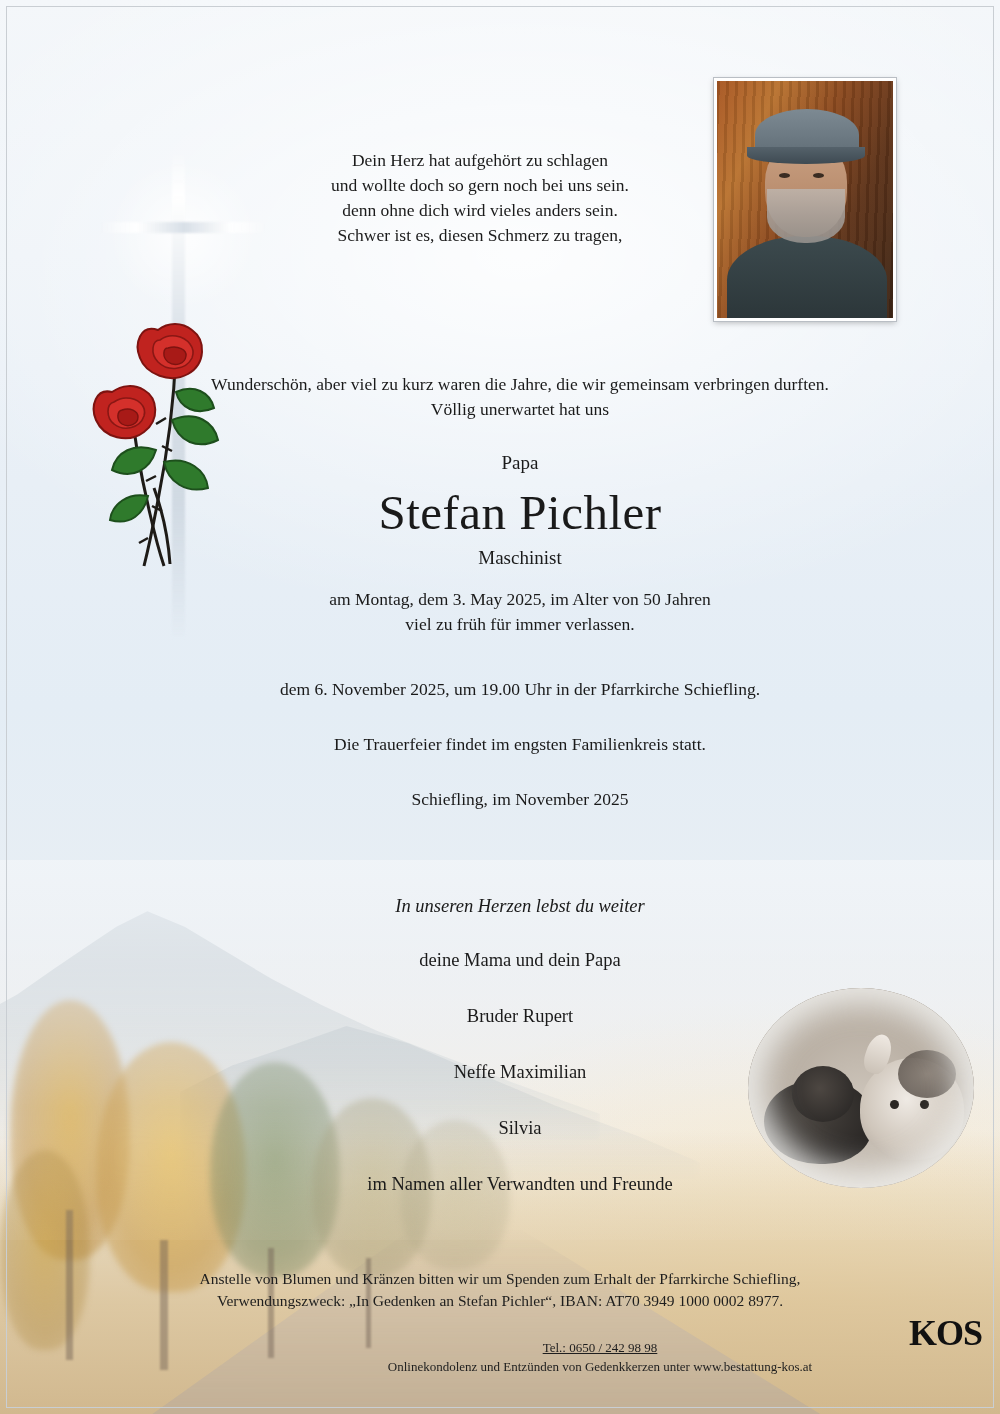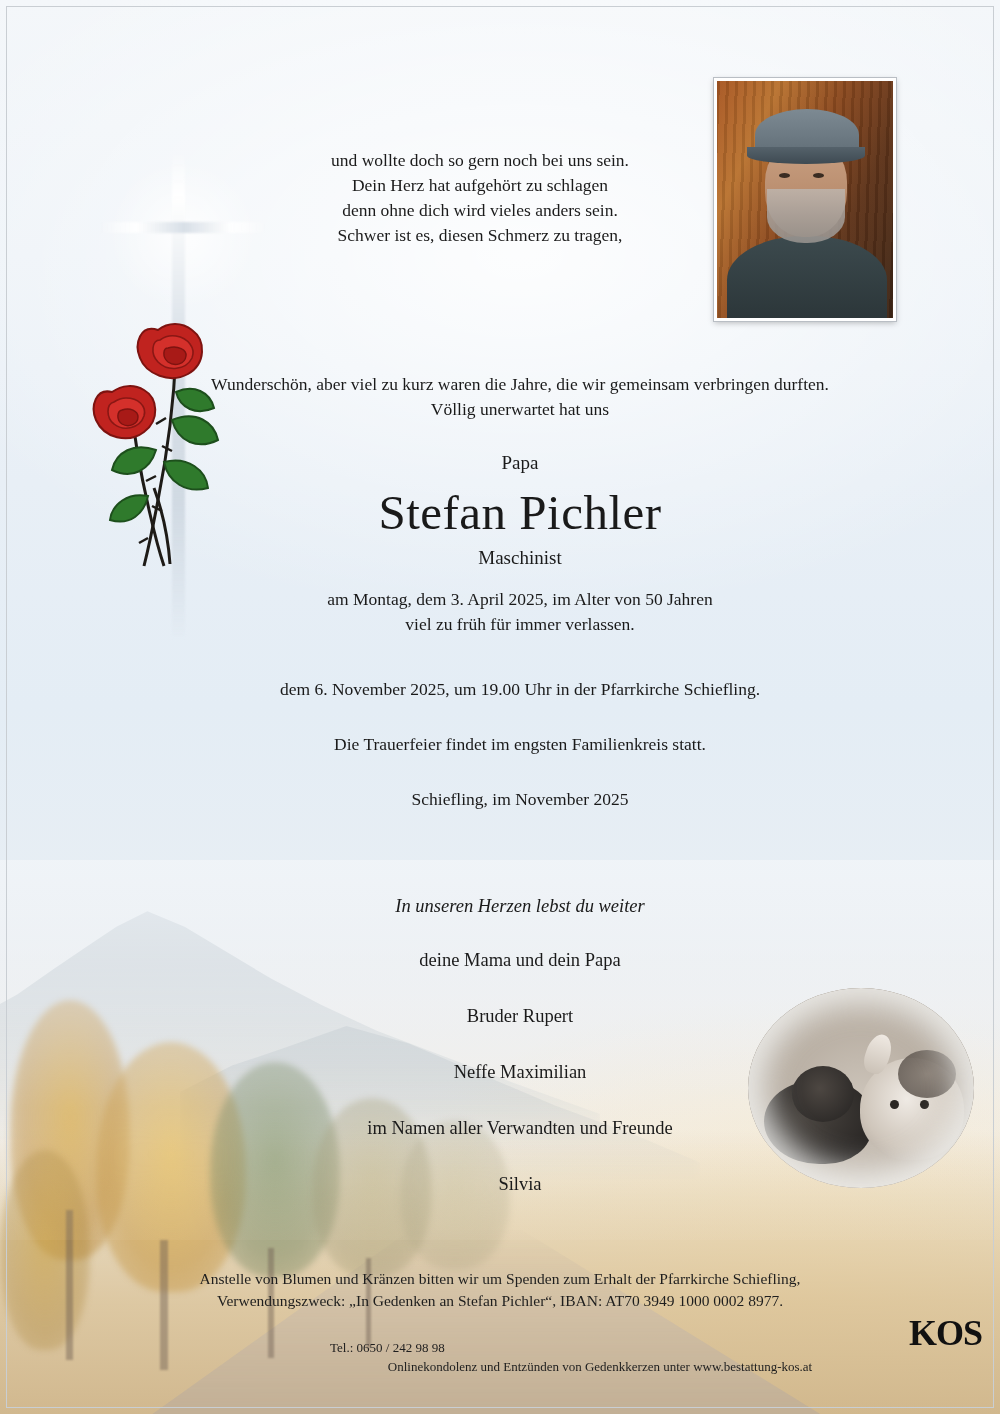--- a/index.html
+++ b/index.html
@@ -313,21 +313,21 @@
   }
   .contact {
     position: absolute;
     left: 330px; top: 1338px;
     width: 540px;
     font-size: 13px;
     line-height: 19px;
     text-align: center;
     color: #1e1e1e;
   }
-  .tel { text-align: left; }
+  .tel { text-align: center; text-decoration: underline; }
   .kos {
     position: absolute;
     right: 18px; top: 1312px;
     font-family: "Liberation Serif", serif;
     font-size: 36px;
     letter-spacing: -1px;
     color: #111111;
     font-weight: bold;
   }
   .border-frame {
@@ -423,35 +423,35 @@
     <div class="cat-light-patch"></div>
     <div class="cat-paw"></div>
     <div class="cat-eye ce1"></div>
     <div class="cat-eye ce2"></div>
     <div class="cats-fade"></div>
   </div>
 
   <div class="content">
 
     <div class="verse">
+      <div class="line">Dein Herz hat aufgehört zu schlagen</div>
       <div class="line">und wollte doch so gern noch bei uns sein.</div>
-      <div class="line">Dein Herz hat aufgehört zu schlagen</div>
       <div class="line">denn ohne dich wird vieles anders sein.</div>
       <div class="line">Schwer ist es, diesen Schmerz zu tragen,</div>
     </div>
 
     <div class="body-main">
       <div class="line">Wunderschön, aber viel zu kurz waren die Jahre, die wir gemeinsam verbringen durften.</div>
       <div class="line">Völlig unerwartet hat uns</div>
 
       <div class="herr">Papa</div>
       <div class="name">Stefan Pichler</div>
       <div class="occupation">Maschinist</div>
 
-      <div class="line">am Montag, dem 3. April 2025, im Alter von 50 Jahren</div>
+      <div class="line">am Montag, dem 3. May 2025, im Alter von 50 Jahren</div>
       <div class="line">viel zu früh für immer verlassen.</div>
 
       <div class="gap-lg"></div>
 
       <div class="line">dem 6. November 2025, um 19.00 Uhr in der Pfarrkirche Schiefling.</div>
 
       <div class="gap-md"></div>
 
       <div class="line">Die Trauerfeier findet im engsten Familienkreis statt.</div>
 
@@ -459,22 +459,22 @@
 
       <div class="line">Schiefling, im November 2025</div>
 
       <div class="gap-lg"></div>
 
       <div class="family-first">In unseren Herzen lebst du weiter</div>
 
       <div class="family-line">deine Mama und dein Papa</div>
       <div class="family-line">Bruder Rupert</div>
       <div class="family-line">Neffe Maximilian</div>
+      <div class="family-line">Silvia</div>
       <div class="family-line">im Namen aller Verwandten und Freunde</div>
-      <div class="family-line">Silvia</div>
     </div>
 
     <div class="donation">
       <div>Anstelle von Blumen und Kränzen bitten wir um Spenden zum Erhalt der Pfarrkirche Schiefling,</div>
       <div>Verwendungszweck: „In Gedenken an Stefan Pichler“, IBAN: AT70 3949 1000 0002 8977.</div>
     </div>
 
     <div class="contact">
       <div class="tel">Tel.: 0650 / 242 98 98</div>
       <div>Onlinekondolenz und Entzünden von Gedenkkerzen unter www.bestattung-kos.at</div>

